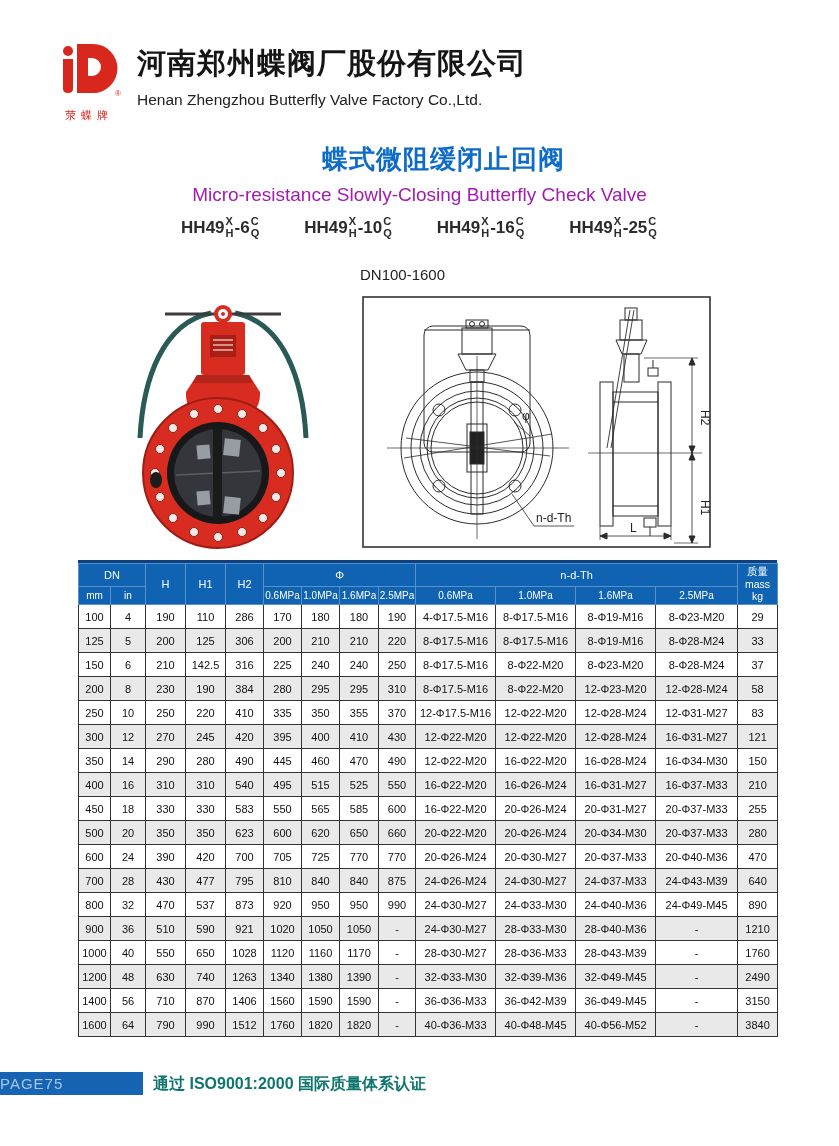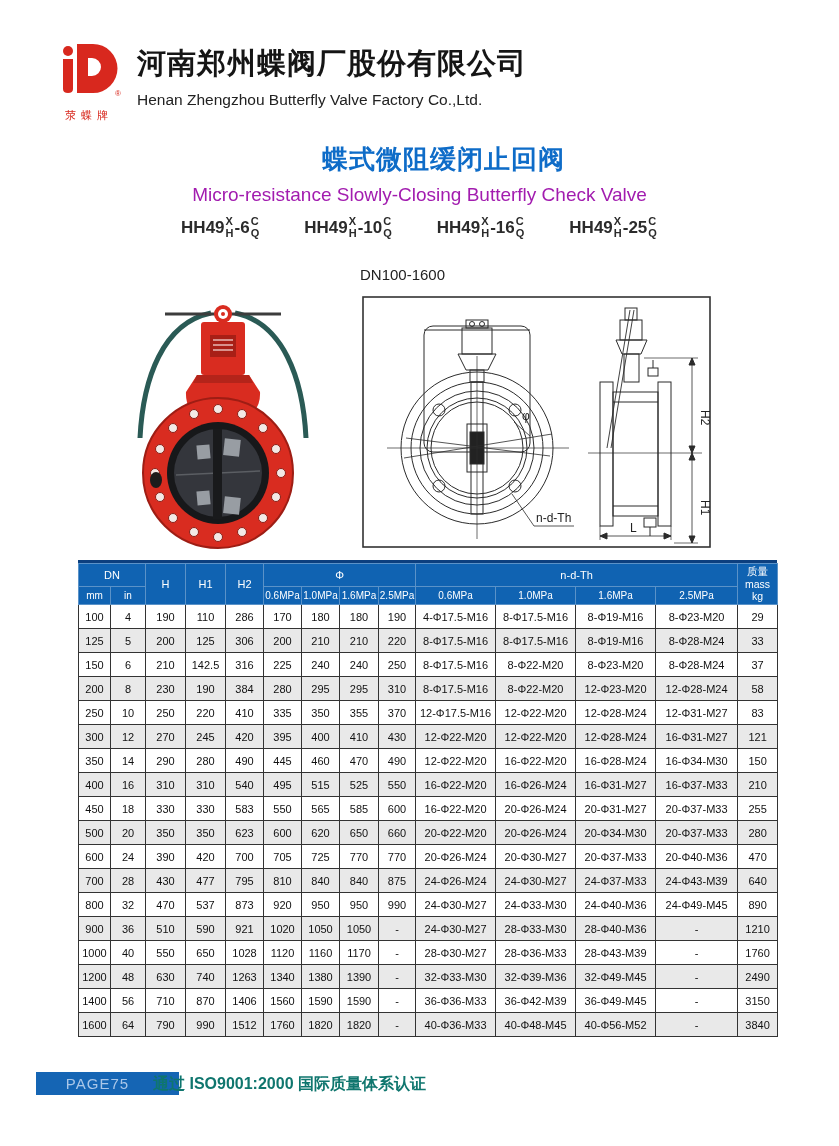--- a/index.html
+++ b/index.html
@@ -44,21 +44,21 @@
   tbody td {
     border:1px solid #333; text-align:center; font-size:11px;
     height:24px; color:#111; background:#fff; white-space:nowrap; overflow:hidden;
   }
   tbody tr.alt td { background:#e9e9e9; }
 
   
   .footer-bar {
     position:absolute; left:0; top:1072px; width:143px; height:23px;
     background:#1565b4; color:#a9c6e8; font-size:15px; letter-spacing:1px;
-    display:flex; align-items:center; justify-content:center; padding-right:20px;margin-left:36px;
+    display:flex; align-items:center; justify-content:flex-start; padding-right:20px;
   }
   .footer-text { position:absolute; left:153px; top:1074px; font-size:16px; font-weight:600; color:#0f766e; white-space:nowrap; }
 
   svg text { font-family:"Liberation Sans", sans-serif; }
 </style>
 </head>
 <body>
 
 <div class="header">
   <div class="logo-block">

